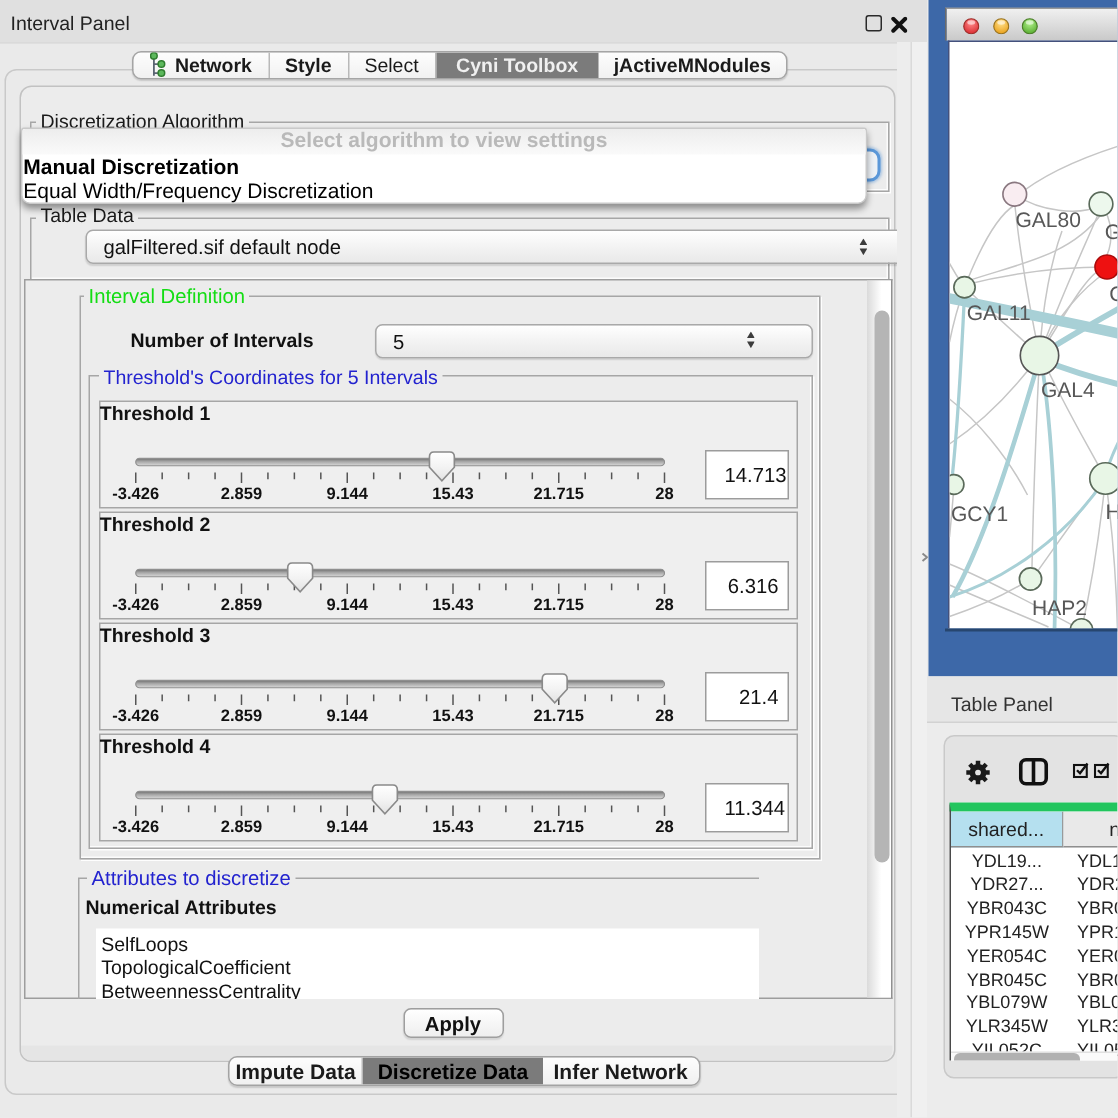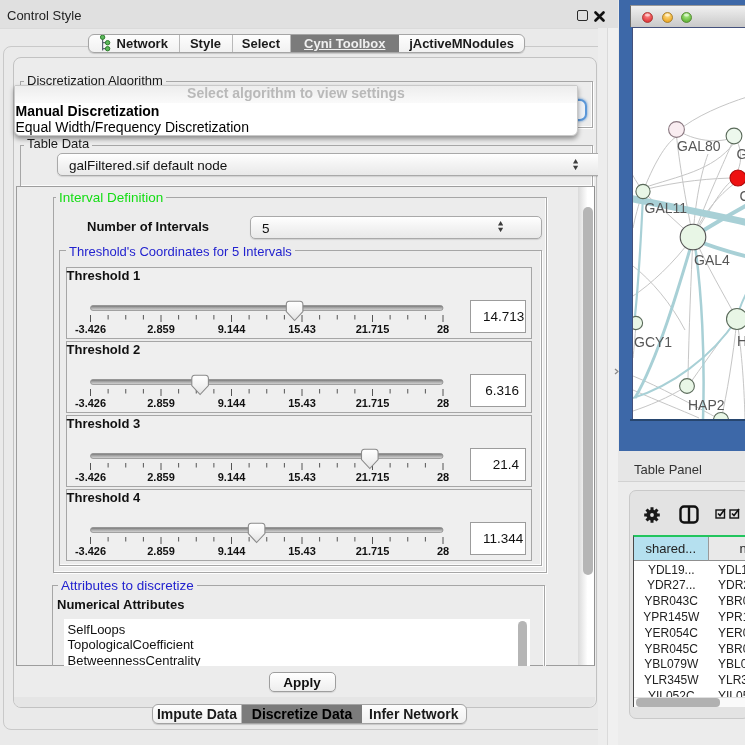--- a/index.html
+++ b/index.html
@@ -10,37 +10,37 @@
 .combo{position:absolute;border:1px solid #a9a9a9;border-radius:5px;
  background:linear-gradient(#ffffff,#f4f4f4 45%,#e9e9e9);box-shadow:0 1px 1px rgba(0,0,0,.12);margin-left:30px;}
 .combo .txt{position:absolute;left:11px;top:50%;transform:translateY(-50%);font-size:13.5px;color:#111;}
 .fld{position:absolute;background:#fff;border:1px solid #9c9c9c;font-size:13.5px;color:#111;
  text-align:right;line-height:31px;padding-right:6px;box-sizing:border-box;padding-left:12px;}
 .blab{font-weight:bold;font-size:13px;color:#111;position:absolute;line-height:13px;}
 </style></head><body>
 
 <div class="abs" style="left:0;top:0;width:619px;height:745px;background:#eaeaea"></div>
 <div class="abs" style="left:0;top:0;width:618px;height:28px;background:#e0e0e0;border-bottom:1px solid #dadada"></div>
-<div class="abs" style="left:7px;top:7.5px;font-size:13px;color:#222;">Control Style</div>
+<div class="abs" style="left:7px;top:7.5px;font-size:13px;color:#222;">Interval Panel</div>
 <div class="abs" style="left:577px;top:10px;width:9px;height:9px;border:1.6px solid #2a2a2a;border-radius:2px;"></div>
 <svg class="abs" style="left:594px;top:10.5px" width="11" height="11" viewBox="0 0 11 11">
     <path d="M1.5,1.5 L9.5,9.5 M9.5,1.5 L1.5,9.5" stroke="#111" stroke-width="2.6" stroke-linecap="round"></path>
   </svg>
 <div class="abs" style="left:2.5px;top:45.5px;width:605px;height:684px;background:#eaeaea;border:1px solid #c9c9c9;border-radius:8px;box-sizing:border-box;"></div>
 <div class="abs" style="left:12.5px;top:57px;width:584px;height:650.5px;background:#ececec;border:1px solid #c2c2c2;border-radius:8px;box-sizing:border-box;"></div>
 <div class="abs" style="left:88px;top:33.5px;width:437px;height:19.5px;background:linear-gradient(#fdfdfd,#f1f1f1);border:1px solid #a5a5a5;border-radius:6px;box-sizing:border-box;overflow:hidden;display:flex;box-shadow:0 1px 1px rgba(0,0,0,.15);">
     <div style="width:89.5px;border-right:1px solid #b9b9b9;display:flex;align-items:center;justify-content:center;font-size:13px;font-weight:600;color:#1a1a1a;"><svg width="12" height="18" viewBox="0 0 12 18" style="margin-right:5px">
         <path d="M2.6,3.5 V16.5 M2.6,8.7 H7.4 M2.6,14.7 H7.4" stroke="#5a6472" stroke-width="1.2" fill="none"></path>
         <circle cx="2.6" cy="3.2" r="2.2" fill="#5cb85c" stroke="#2f7d2f" stroke-width="1"></circle>
         <circle cx="7.6" cy="8.7" r="2.2" fill="#5cb85c" stroke="#2f7d2f" stroke-width="1"></circle>
         <circle cx="7.6" cy="14.7" r="2.2" fill="#5cb85c" stroke="#2f7d2f" stroke-width="1"></circle>
       </svg>Network</div>
     <div style="width:52px;border-right:1px solid #b9b9b9;display:flex;align-items:center;justify-content:center;font-size:13px;font-weight:600;color:#1a1a1a;">Style</div>
-    <div style="width:57px;border-right:1px solid #b9b9b9;display:flex;align-items:center;justify-content:center;font-size:13px;font-weight:700;color:#1a1a1a;">Select</div>
-    <div style="width:108.5px;background:#7b7b7b;display:flex;align-items:center;justify-content:center;font-size:13px;font-weight:600;color:#f0f0f0;text-decoration:underline;">Cyni Toolbox</div>
+    <div style="width:57px;border-right:1px solid #b9b9b9;display:flex;align-items:center;justify-content:center;font-size:13px;font-weight:400;color:#1a1a1a;">Select</div>
+    <div style="width:108.5px;background:#7b7b7b;display:flex;align-items:center;justify-content:center;font-size:13px;font-weight:600;color:#f0f0f0;">Cyni Toolbox</div>
     <div style="flex:1;display:flex;align-items:center;justify-content:center;font-size:13px;font-weight:600;color:#1a1a1a;">jActiveMNodules</div>
   </div>
 <div class="abs etch" style="left:20px;top:81px;width:570.5px;height:45px;"></div>
 <div class="gtitle" style="left:24px;top:74px;color:#1a1a1a;">Discretization Algorithm</div>
 <div class="abs" style="left:460px;top:99px;width:127px;height:22px;border-radius:7px;box-shadow:0 0 2px 1px rgba(110,160,215,.55);background:#edf1f6;border:2.5px solid #5b97d8;box-sizing:border-box;"></div>
 <div class="abs etch" style="left:20px;top:145px;width:570.5px;height:40px;"></div>
 <div class="gtitle" style="left:24px;top:137px;color:#1a1a1a;">Table Data</div>
 <div class="combo" style="left:27px;top:153px;width:558px;height:21px;">
     <span class="txt">galFiltered.sif default node</span>
   </div>
@@ -126,21 +126,21 @@
     <path d="M24.50,48 V55 M42.12,48 V52.5 M59.75,48 V52.5 M77.38,48 V52.5 M95.00,48 V55 M112.62,48 V52.5 M130.25,48 V52.5 M147.88,48 V52.5 M165.50,48 V55 M183.12,48 V52.5 M200.75,48 V52.5 M218.38,48 V52.5 M236.00,48 V55 M253.62,48 V52.5 M271.25,48 V52.5 M288.88,48 V52.5 M306.50,48 V55 M324.12,48 V52.5 M341.75,48 V52.5 M359.38,48 V52.5 M377.00,48 V55" stroke="#555" stroke-width="1"></path>
     <text x="24.5" y="65.5" font-size="11" font-weight="bold" fill="#111" text-anchor="middle">-3.426</text>
     <text x="95.0" y="65.5" font-size="11" font-weight="bold" fill="#111" text-anchor="middle">2.859</text>
     <text x="165.5" y="65.5" font-size="11" font-weight="bold" fill="#111" text-anchor="middle">9.144</text>
     <text x="236.0" y="65.5" font-size="11" font-weight="bold" fill="#111" text-anchor="middle">15.43</text>
     <text x="306.5" y="65.5" font-size="11" font-weight="bold" fill="#111" text-anchor="middle">21.715</text>
     <text x="377.0" y="65.5" font-size="11" font-weight="bold" fill="#111" text-anchor="middle">28</text>
     <path d="M182.30,37.6 Q182.30,34.3 185.30,34.3 L195.90,34.3 Q198.90,34.3 198.90,37.6 L198.90,44.5 L190.60,53.5 L182.30,44.5 Z" fill="url(#thm)" stroke="#8a8a8a" stroke-width="1.1"></path>
   </svg>
 <div class="fld" style="left:470px;top:522px;width:56px;height:33px;">11.344</div>
-<div class="abs" style="left:16px;top:570px;width:490px;height:96px;overflow:hidden;padding-left:48px;">
+<div class="abs" style="left:16px;top:570px;width:490px;height:96px;overflow:hidden;">
 <div class="abs etch" style="left:36px;top:15px;width:491px;height:120px;"></div>
 <div class="gtitle" style="left:42px;top:9px;color:#2323cf;font-size:13.5px;">Attributes to discretize</div>
 <div class="blab" style="left:41px;top:28px;">Numerical Attributes</div>
 <div class="abs" style="left:47.5px;top:49px;width:466px;height:47px;background:#fff;"></div>
 <div class="abs" style="left:51.5px;top:51.5px;font-size:13px;color:#111;line-height:15.8px;">SelfLoops<br>TopologicalCoefficient<br>BetweennessCentrality</div>
 <div class="abs" style="left:502px;top:51px;width:9px;height:45px;background:#b5b5b5;border-radius:4.5px 4.5px 0 0;"></div>
 </div>
 <div class="abs" style="left:14px;top:697px;width:581px;height:9.5px;background:#e5e5e5;border-radius:0 0 7px 7px;"></div>
 <div class="abs" style="left:268.5px;top:672px;width:67px;height:20px;border:1px solid #9e9e9e;border-radius:5px;background:linear-gradient(#ffffff,#eeeeee);box-sizing:border-box;display:flex;align-items:center;justify-content:center;font-size:13.5px;font-weight:600;color:#111;box-shadow:0 1px 1px rgba(0,0,0,.1);">Apply</div>
 <div class="abs" style="left:152px;top:703.5px;width:314.5px;height:20.5px;background:linear-gradient(#fdfdfd,#f0f0f0);border:1px solid #a3a3a3;border-radius:6px;box-sizing:border-box;overflow:hidden;display:flex;box-shadow:0 1px 1px rgba(0,0,0,.15);">
@@ -268,21 +268,21 @@
     <path d="M10,1.5 V17.5" stroke="#111" stroke-width="2.4"></path>
   </svg>
 <svg class="abs" style="left:714.5px;top:508px" width="12" height="11" viewBox="0 0 12 11">
     <rect x="1" y="2" width="8.5" height="8" fill="none" stroke="#111" stroke-width="1.4"></rect>
     <path d="M3,5.5 L5,7.5 L10,1" stroke="#111" stroke-width="1.6" fill="none"></path>
   </svg>
 <svg class="abs" style="left:728.5px;top:508px" width="12" height="11" viewBox="0 0 12 11">
     <rect x="1" y="2" width="8.5" height="8" fill="none" stroke="#111" stroke-width="1.4"></rect>
     <path d="M3,5.5 L5,7.5 L10,1" stroke="#111" stroke-width="1.6" fill="none"></path>
   </svg>
-<div class="abs" style="left:633px;top:534.5px;width:112px;height:172.5px;background:#fff;border-left:1.5px solid #4a4a4a;border-top:2px solid #22c55e;box-sizing:border-box;overflow:hidden;">
+<div class="abs" style="left:633px;top:534.5px;width:112px;height:172.5px;background:#fff;border-left:1.5px solid #4a4a4a;border-top:6px solid #22c55e;box-sizing:border-box;overflow:hidden;">
 <div class="abs" style="left:0;top:0;width:74.5px;height:24px;background:#b5e0ef;border-right:1px solid #9a9a9a;border-bottom:1px solid #8f8f8f;box-sizing:border-box;display:flex;align-items:center;justify-content:center;font-size:13px;color:#222;">shared...</div>
 <div class="abs" style="left:74.5px;top:0;width:40px;height:24px;background:#e9e9e9;border-bottom:1px solid #8f8f8f;box-sizing:border-box;display:flex;align-items:center;padding-left:31px;font-size:13px;color:#222;">na</div>
 <div class="abs" style="left:0;top:26.1px;width:74.5px;height:15.8px;text-align:center;font-size:12px;color:#222;line-height:15.8px;">YDL19...</div>
 <div class="abs" style="left:84px;top:26.1px;width:40px;height:15.8px;font-size:12px;color:#222;line-height:15.8px;white-space:nowrap;">YDL194W</div>
 <div class="abs" style="left:0;top:41.900000000000006px;width:74.5px;height:15.8px;text-align:center;font-size:12px;color:#222;line-height:15.8px;">YDR27...</div>
 <div class="abs" style="left:84px;top:41.900000000000006px;width:40px;height:15.8px;font-size:12px;color:#222;line-height:15.8px;white-space:nowrap;">YDR277C</div>
 <div class="abs" style="left:0;top:57.7px;width:74.5px;height:15.8px;text-align:center;font-size:12px;color:#222;line-height:15.8px;">YBR043C</div>
 <div class="abs" style="left:84px;top:57.7px;width:40px;height:15.8px;font-size:12px;color:#222;line-height:15.8px;white-space:nowrap;">YBR043C</div>
 <div class="abs" style="left:0;top:73.5px;width:74.5px;height:15.8px;text-align:center;font-size:12px;color:#222;line-height:15.8px;">YPR145W</div>
 <div class="abs" style="left:84px;top:73.5px;width:40px;height:15.8px;font-size:12px;color:#222;line-height:15.8px;white-space:nowrap;">YPR145W</div>

